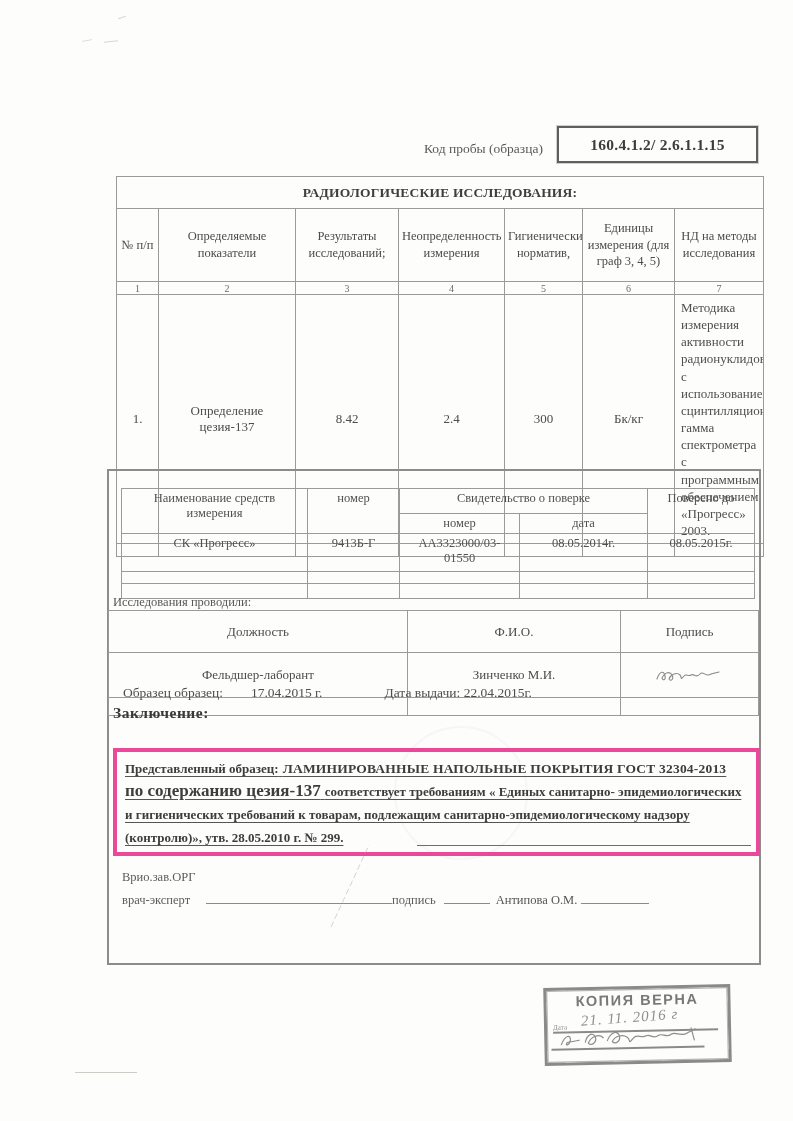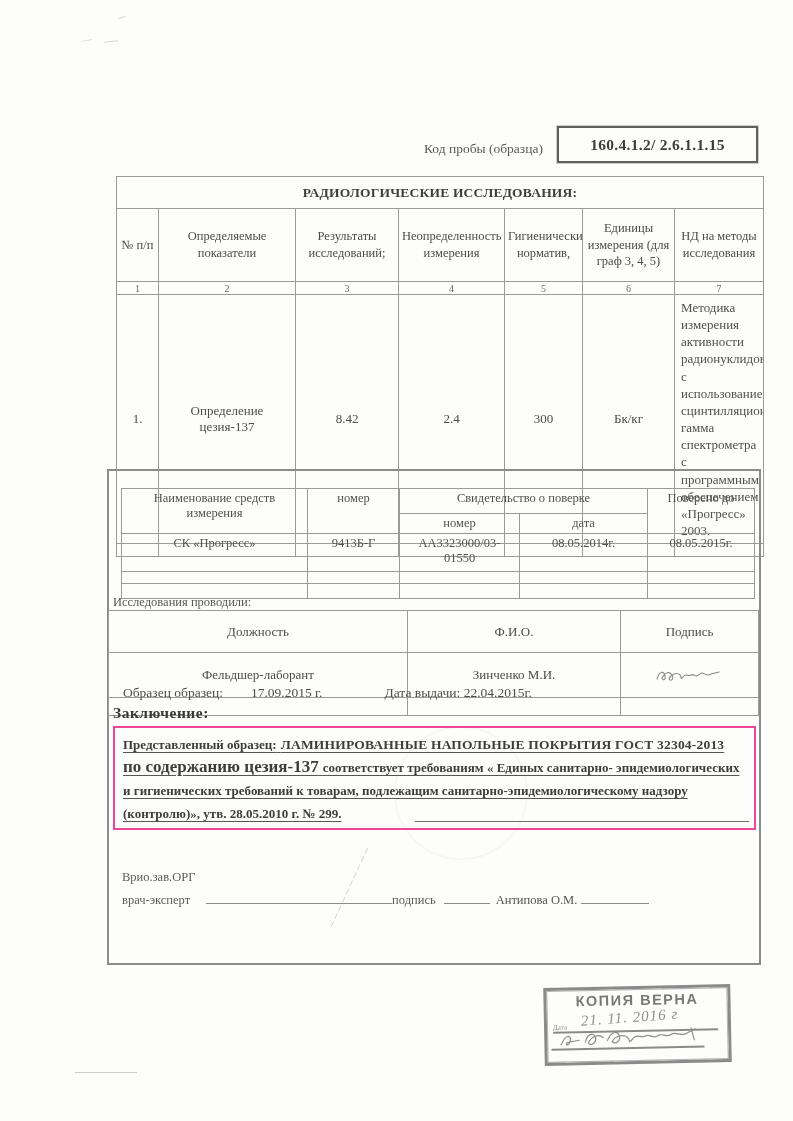--- a/index.html
+++ b/index.html
@@ -67,21 +67,21 @@
   .sample-line{position:absolute;left:14px;top:214px;font-size:13.5px;color:#4e4e4e;width:620px;}
   .sample-line .d1{margin-left:28px;}
   .sample-line .d2{margin-left:62px;}
   .concl-label{position:absolute;left:4px;top:233px;font-weight:bold;font-size:15.5px;color:#383838;letter-spacing:.5px;}
 
   
   .ghost-stamp{position:absolute;left:285px;top:255px;width:130px;height:130px;border:2px solid #8fa0b5;
     border-radius:50%;opacity:.07;}
 
   
-  .concl-box{position:absolute;left:4px;top:255px;width:639px;height:100px;border:2px solid #ec4899;}
+  .concl-box{position:absolute;left:4px;top:277px;width:639px;height:100px;border:4px solid #ec4899;}
   .concl-box p{margin:0;padding:5px 8px 0 8px;line-height:22px;font-weight:bold;color:#3d3d3d;
     text-decoration:underline;text-underline-offset:3px;text-decoration-color:#555;}
   .c-intro{font-size:13px;}
   .c-product{font-size:13.5px;letter-spacing:.2px;}
   .c-big{font-size:17px;}
   .c-body{font-size:13px;}
   .tail-line{position:absolute;left:300px;right:5px;top:93px;border-top:1px solid #6e6e6e;}
 
   
   .diag{position:absolute;left:212px;top:368px;width:60px;height:90px;opacity:.5;}
@@ -247,21 +247,21 @@
       </tr>
       <tr class="empty">
             <td></td>
             <td></td>
             <td></td>
           </tr>
     </tbody>
       </table>
 
     <div class="sample-line">
-      <span>Образец образец:</span><span class="d1">17.09.2015 г.</span><span class="d2">Дата выдачи:</span>
+      <span>Образец образец:</span><span class="d1">17.04.2015 г.</span><span class="d2">Дата выдачи:</span>
       <span>22.04.2015г.</span>
     </div>
 
     <div class="concl-label">Заключение:</div>
 
     <div class="ghost-stamp"></div>
 
     <div class="concl-box">
       <p><span class="c-intro">Представленный образец:</span>
         <span class="c-product">ЛАМИНИРОВАННЫЕ НАПОЛЬНЫЕ ПОКРЫТИЯ ГОСТ 32304-2013</span>

